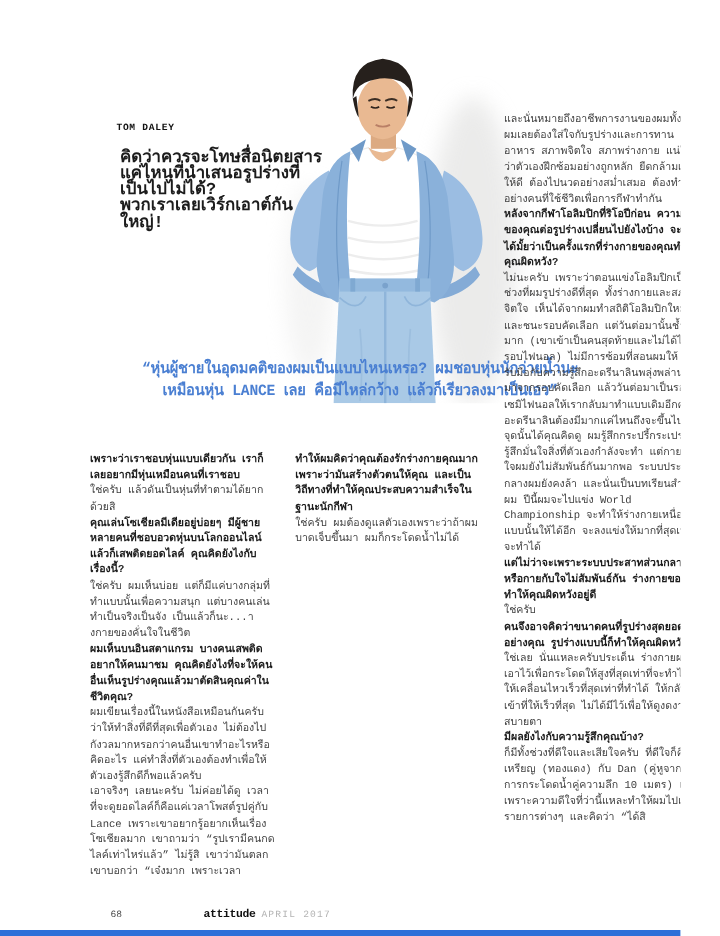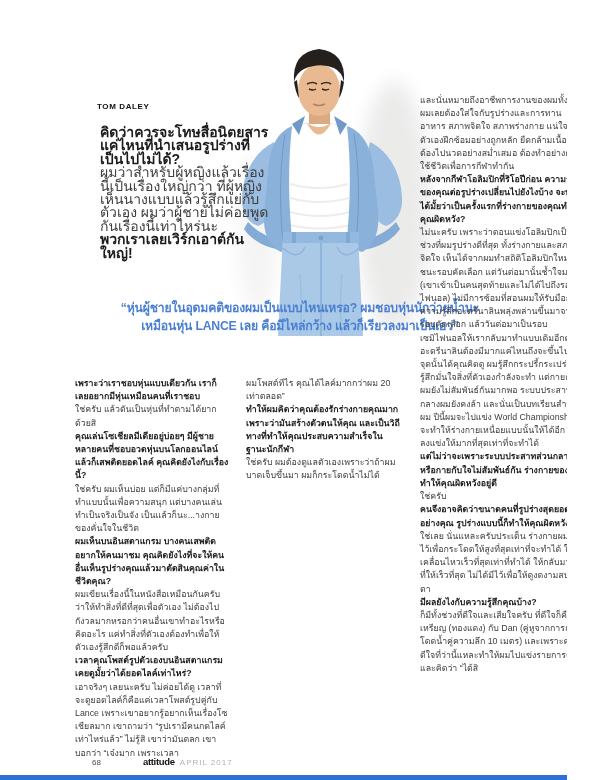--- a/index.html
+++ b/index.html
@@ -1,18 +1,18 @@
 <!DOCTYPE html>
 <html><head>
 <meta charset="utf-8">
 <style>
   html,body{margin:0;padding:0;background:#ffffff;}
   .page{
     position:relative;width:567px;height:780px;background:#ffffff;overflow:hidden;
-    font-family:Liberation Sans, sans-serif;color:#3a3a3a;
+    font-family:Liberation Mono, monospace;color:#3a3a3a;
   }
   .header-label{
     position:absolute;left:97px;top:102px;font-size:8px;font-weight:700;
     letter-spacing:0.6px;color:#111;
   }
   .photo{position:absolute;left:188px;top:34px;width:270px;height:302px;}
   .intro{
     position:absolute;left:100px;top:126px;width:172px;
     font-size:14px;line-height:13.4px;
   }
@@ -26,21 +26,21 @@
   .pull-quote{
     position:absolute;left:105px;top:299px;width:390px;text-align:center;
     font-weight:700;font-size:13px;line-height:17.5px;color:#4a7fd2;
     letter-spacing:-0.2px;transform:scaleX(0.94);transform-origin:center;
   }
   .footer{
     position:absolute;left:92px;top:756px;width:420px;font-size:8px;color:#555;
     display:flex;align-items:baseline;
   }
   .footer .pagenum{color:#4a4a4a;}
-  .footer .logo{margin-left:42px;font-weight:800;font-size:9.5px;color:#101010;letter-spacing:-0.3px;}
+  .footer .logo{margin-left:68px;font-weight:800;font-size:9.5px;color:#101010;letter-spacing:-0.3px;}
   .footer .issue{margin-left:5px;color:#b3b3b3;letter-spacing:1px;font-size:8px;}
   .bottom-bar{position:absolute;left:0;top:775px;width:600px;height:5px;background:#2e6fd8;}
 </style>
 </head>
 <body>
 
 <div class="page">
 
   <div class="header-label">TOM DALEY</div>
 
@@ -88,42 +88,39 @@
         <circle cx="133" cy="204" r="2.4" fill="#7aa2cc"></circle>
         <path d="M133 209 L133 302" stroke="#8fb5da" stroke-width="2"></path>
         <path d="M95 214 Q110 228 117 213 M171 214 Q156 228 149 213" stroke="#8fb5da" stroke-width="1.4" fill="none"></path>
         <path d="M112 240 Q115 270 112 300 M154 240 Q151 270 154 300" stroke="#9cbede" stroke-width="1.4" fill="none"></path>
       </g>
     </svg>
   </div>
 
   <div class="intro">
     <p class="q">คิดว่าควรจะโทษสื่อนิตยสารแค่ไหนที่นำเสนอรูปร่างที่เป็นไปไม่ได้?</p>
-    <p class="a">ผมว่าสำหรับผู้หญิงแล้วเรื่องนี้เป็นเรื่องใหญ่กว่า ที่ผู้หญิงเห็นนางแบบแล้วรู้สึกแย่กับตัวเอง ผมว่าผู้ชายไม่ค่อยพูดกันเรื่องนี้เท่าไหร่นะ</p>
     <p class="q">พวกเราเลยเวิร์กเอาต์กันใหญ่!</p>
   </div>
 
   <div class="pull-quote">
     <div>“หุ่นผู้ชายในอุดมคติของผมเป็นแบบไหนเหรอ? ผมชอบหุ่นนักว่ายน้ำนะ</div>
     <div>เหมือนหุ่น LANCE เลย คือมีไหล่กว้าง แล้วก็เรียวลงมาเป็นเอว”</div>
   </div>
 
   <div class="col" id="col1">
     <p class="q">เพราะว่าเราชอบหุ่นแบบเดียวกัน เราก็เลยอยากมีหุ่นเหมือนคนที่เราชอบ</p>
     <p class="a">ใช่ครับ แล้วดันเป็นหุ่นที่ทำตามได้ยากด้วยสิ</p>
     <p class="q">คุณเล่นโซเชียลมีเดียอยู่บ่อยๆ มีผู้ชายหลายคนที่ชอบอวดหุ่นบนโลกออนไลน์แล้วก็เสพติดยอดไลค์ คุณคิดยังไงกับเรื่องนี้?</p>
     <p class="a">ใช่ครับ ผมเห็นบ่อย แต่ก็มีแค่บางกลุ่มที่ทำแบบนั้นเพื่อความสนุก แต่บางคนเล่นทำเป็นจริงเป็นจัง เป็นแล้วก็นะ...างกายของคั่นใจในชีวิต</p>
     <p class="q">ผมเห็นบนอินสตาแกรม บางคนเสพติดอยากให้คนมาชม คุณคิดยังไงที่จะให้คนอื่นเห็นรูปร่างคุณแล้วมาตัดสินคุณค่าในชีวิตคุณ?</p>
     <p class="a">ผมเขียนเรื่องนี้ในหนังสือเหมือนกันครับ ว่าให้ทำสิ่งที่ดีที่สุดเพื่อตัวเอง ไม่ต้องไปกังวลมากหรอกว่าคนอื่นเขาทำอะไรหรือคิดอะไร แค่ทำสิ่งที่ตัวเองต้องทำเพื่อให้ตัวเองรู้สึกดีก็พอแล้วครับ</p>
-    <p class="q">เวลาคุณโพสต์รูปตัวเองบนอินสตาแกรม เคยดูมั้ยว่าได้ยอดไลค์เท่าไหร่?</p>
     <p class="a">เอาจริงๆ เลยนะครับ ไม่ค่อยได้ดู เวลาที่จะดูยอดไลค์ก็คือแค่เวลาโพสต์รูปคู่กับ Lance เพราะเขาอยากรู้อยากเห็นเรื่องโซเชียลมาก เขาถามว่า “รูปเรามีคนกดไลค์เท่าไหร่แล้ว” ไม่รู้สิ เขาว่ามันตลก เขาบอกว่า “เจ๋งมาก เพราะเวลา</p>
   </div>
 
   <div class="col" id="col2">
-    <p class="a">ผมโพสต์ทีไร คุณได้ไลค์มากกว่าผม 20 เท่าตลอด”</p>
     <p class="q">ทำให้ผมคิดว่าคุณต้องรักร่างกายคุณมาก เพราะว่ามันสร้างตัวตนให้คุณ และเป็นวิถีทางที่ทำให้คุณประสบความสำเร็จในฐานะนักกีฬา</p>
     <p class="a">ใช่ครับ ผมต้องดูแลตัวเองเพราะว่าถ้าผมบาดเจ็บขึ้นมา ผมก็กระโดดน้ำไม่ได้</p>
   </div>
 
   <div class="col" id="col3">
     <p class="a">และนั่นหมายถึงอาชีพการงานของผมทั้งชีวิต ผมเลยต้องใส่ใจกับรูปร่างและการทานอาหาร สภาพจิตใจ สภาพร่างกาย แน่ใจว่าตัวเองฝึกซ้อมอย่างถูกหลัก ยืดกล้ามเนื้อให้ดี ต้องไปนวดอย่างสม่ำเสมอ ต้องทำอย่างคนที่ใช้ชีวิตเพื่อการกีฬาทำกัน</p>
     <p class="q">หลังจากกีฬาโอลิมปิกที่ริโอปีก่อน ความรู้สึกของคุณต่อรูปร่างเปลี่ยนไปยังไงบ้าง จะพูดได้มั้ยว่าเป็นครั้งแรกที่ร่างกายของคุณทำให้คุณผิดหวัง?</p>
     <p class="a">ไม่นะครับ เพราะว่าตอนแข่งโอลิมปิกเป็นช่วงที่ผมรูปร่างดีที่สุด ทั้งร่างกายและสภาพจิตใจ เห็นได้จากผมทำสถิติโอลิมปิกใหม่และชนะรอบคัดเลือก แต่วันต่อมานั้นช้ำใจมาก (เขาเข้าเป็นคนสุดท้ายและไม่ได้ไปถึงรอบไฟนอล) ไม่มีการซ้อมที่สอนผมให้รับมือกับความรู้สึกอะดรีนาลินพลุ่งพล่านขึ้นมาจากรอบคัดเลือก แล้ววันต่อมาเป็นรอบเซมิไฟนอลให้เรากลับมาทำแบบเดิมอีกครั้ง อะดรีนาลินต้องมีมากแค่ไหนถึงจะขึ้นไปยืนจุดนั้นได้คุณคิดดู ผมรู้สึกกระปรี้กระเปร่า รู้สึกมั่นใจสิ่งที่ตัวเองกำลังจะทำ แต่กายกับใจผมยังไม่สัมพันธ์กันมากพอ ระบบประสาทกลางผมยังคงล้า และนั่นเป็นบทเรียนสำหรับผม ปีนี้ผมจะไปแข่ง World Championship จะทำให้ร่างกายเหนื่อยแบบนั้นให้ได้อีก จะลงแข่งให้มากที่สุดเท่าที่จะทำได้</p>
     <p class="q">แต่ไม่ว่าจะเพราะระบบประสาทส่วนกลางหรือกายกับใจไม่สัมพันธ์กัน ร่างกายของคุณทำให้คุณผิดหวังอยู่ดี</p>
     <p class="a">ใช่ครับ</p>

